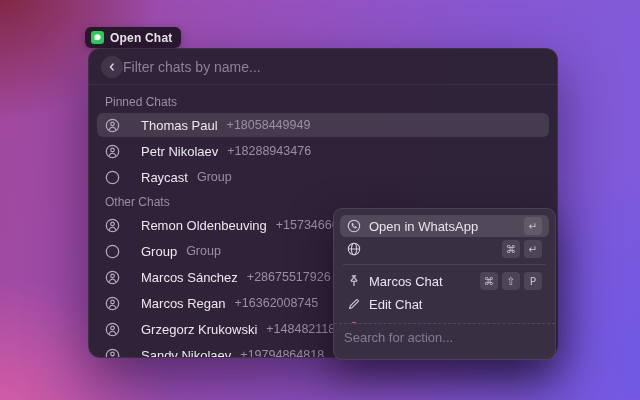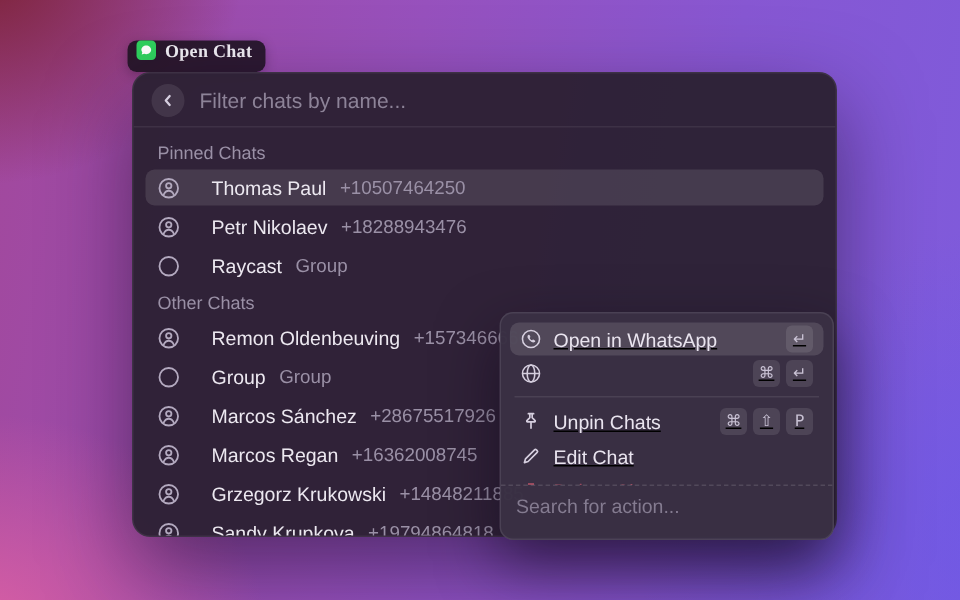--- a/index.html
+++ b/index.html
@@ -8,40 +8,39 @@
     font-family:"Liberation Sans","DejaVu Sans",sans-serif;
     position:relative;
     background:
       radial-gradient(42% 55% at -2% -5%, rgba(122,32,48,.95) 0%, rgba(122,32,48,0) 65%),
       radial-gradient(48% 58% at -2% 105%, rgba(224,97,164,.9) 0%, rgba(224,97,164,0) 62%),
       radial-gradient(60% 75% at 108% 90%, rgba(106,88,232,.75) 0%, rgba(106,88,232,0) 70%),
       linear-gradient(100deg, #a2489c 0%, #9751bd 40%, #8757d2 70%, #7e5bdc 100%);
   }
   .badge {
     position:absolute; left:85px; top:27px; height:21px;
-    display:inline-flex; gap:6px; padding:0 9px 0 6px;
+    display:inline-flex; align-items:center; gap:6px; padding:0 9px 0 6px;
     background:rgba(28,18,32,.88); border-radius:6px;
     color:#f2eff5; font-size:12px; font-weight:700; letter-spacing:.2px;
     box-shadow:0 2px 8px rgba(0,0,0,.25);
-    font-family:Liberation Serif, serif;
   }
   .badge-icon {
     width:13px; height:13px; border-radius:3px; background:#2fd15e;
     display:inline-flex; align-items:center; justify-content:center; flex:none;
   }
   .badge-icon svg { width:9px; height:9px; }
   .window {
     position:absolute; left:88px; top:48px; width:470px; height:310px;
     background:rgba(44,33,52,.97);
     border:1px solid rgba(255,255,255,.07);
     border-radius:12px; overflow:hidden;
     box-shadow:0 22px 55px rgba(20,5,30,.5);
   }
   .search-bar {
-    height:36px; display:flex; align-items:center; gap:10px; padding:0 12px;
+    height:36px; display:flex; align-items:center; padding:0 12px;
     border-bottom:1px solid rgba(255,255,255,.07);
   }
   .back-btn {
     width:22px; height:22px; border-radius:50%; flex:none; border:none;
     background:rgba(255,255,255,.09); color:#d6cfe0;
     display:flex; align-items:center; justify-content:center; cursor:pointer;
   }
   .back-btn svg { width:12px; height:12px; }
   .filter-input, .action-input {
     flex:1; background:transparent; border:none; outline:none;
@@ -66,21 +65,21 @@
     position:absolute; left:333px; top:208px; width:223px;
     background:rgba(57,48,67,.98);
     border:1px solid rgba(255,255,255,.09);
     border-radius:9px;
     box-shadow:0 16px 40px rgba(15,5,25,.55);
     overflow:hidden;
   }
   .menu-list { height:114px; overflow:hidden; padding:6px; }
   .menu-row {
     height:22px; display:flex; align-items:center; gap:8px; padding:0 7px;
-    border-radius:6px; cursor:pointer; margin-bottom:1px;text-decoration:underline;
+    border-radius:6px; cursor:pointer; margin-bottom:1px;
   }
   .menu-row.selected { background:rgba(255,255,255,.12); }
   .menu-row .icn { display:none; width:14px; height:14px; color:#d5cede; flex:none;
     align-items:center; justify-content:center; }
   .menu-row .icn svg { width:14px; height:14px; }
   .menu-label { font-size:13px; color:#e9e4ef; white-space:nowrap; }
   .menu-row.danger .menu-label { color:#f6677b; }
   .menu-row.danger .icn { color:#f6677b; }
   .menu-sep { border-top:1px solid rgba(255,255,255,.09); margin:4px 3px 5px; }
   .shortcuts { margin-left:auto; display:flex; gap:4px; }
@@ -128,21 +127,21 @@
         <div class="chat-row selected">
           <span class="icn" style="display: inline-flex;">
             <svg viewBox="0 0 16 16" fill="none" stroke="currentColor" stroke-width="1.3">
               <circle cx="8" cy="8" r="6.6"></circle>
               <circle cx="8" cy="6.3" r="1.9"></circle>
               <path d="M4.4 12.5c.9-1.8 2.1-2.7 3.6-2.7s2.7.9 3.6 2.7" stroke-linecap="round"></path>
             </svg>
           </span>
 
           <span class="chat-name">Thomas Paul</span>
-          <span class="chat-sub">+10507464250</span>
+          <span class="chat-sub">+18058449949</span>
         </div>
 
         <div class="chat-row">
           <span class="icn" style="display: inline-flex;">
             <svg viewBox="0 0 16 16" fill="none" stroke="currentColor" stroke-width="1.3">
               <circle cx="8" cy="8" r="6.6"></circle>
               <circle cx="8" cy="6.3" r="1.9"></circle>
               <path d="M4.4 12.5c.9-1.8 2.1-2.7 3.6-2.7s2.7.9 3.6 2.7" stroke-linecap="round"></path>
             </svg>
           </span>
@@ -231,21 +230,21 @@
 
         <div class="chat-row">
           <span class="icn" style="display: inline-flex;">
             <svg viewBox="0 0 16 16" fill="none" stroke="currentColor" stroke-width="1.3">
               <circle cx="8" cy="8" r="6.6"></circle>
               <circle cx="8" cy="6.3" r="1.9"></circle>
               <path d="M4.4 12.5c.9-1.8 2.1-2.7 3.6-2.7s2.7.9 3.6 2.7" stroke-linecap="round"></path>
             </svg>
           </span>
 
-          <span class="chat-name">Sandy Krupkova</span>
+          <span class="chat-name">Sandy Nikolaev</span>
           <span class="chat-sub">+19794864818</span>
         </div>
       </div>
   </div>
 </div>
 
 <div class="menu">
   <div class="menu-list">
 
       <div class="menu-row selected">
@@ -279,21 +278,21 @@
       </div>
     <div class="menu-sep"></div>
       <div class="menu-row">
 
         <span class="icn" style="display: inline-flex;">
           <svg viewBox="0 0 16 16" fill="none" stroke="currentColor" stroke-width="1.3" stroke-linecap="round" stroke-linejoin="round">
             <path d="M6 2h4M7.1 2v3.1L4.9 7.3c-.3.33-.06 1 .4 1h5.4c.46 0 .7-.67.4-1L8.9 5.1V2M8 8.6V13"></path>
           </svg>
         </span>
 
-        <span class="menu-label">Unpin Chats</span>
+        <span class="menu-label">Marcos Chat</span>
         <span class="shortcuts">
           <span class="key">⌘</span>
           <span class="key">⇧</span>
           <span class="key">P</span>
         </span>
       </div>
 
       <div class="menu-row">
 
         <span class="icn" style="display: inline-flex;">

